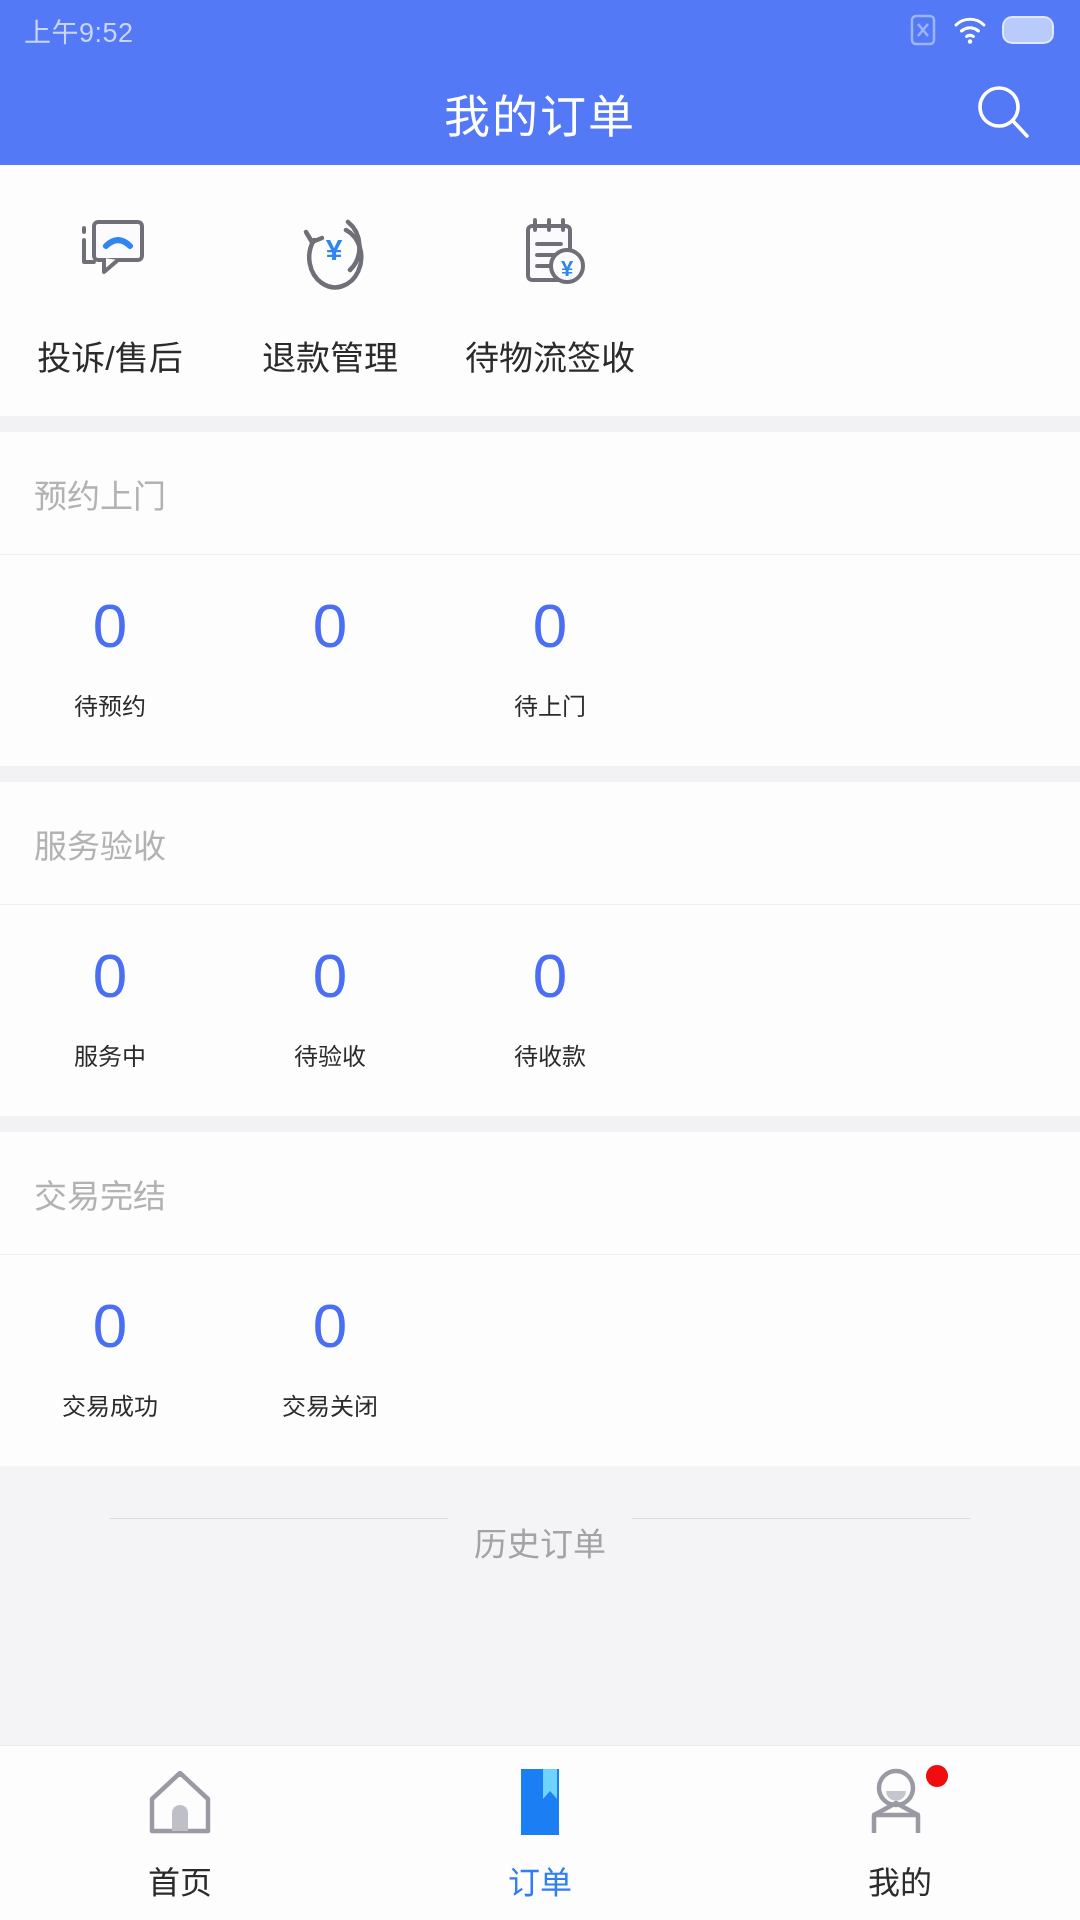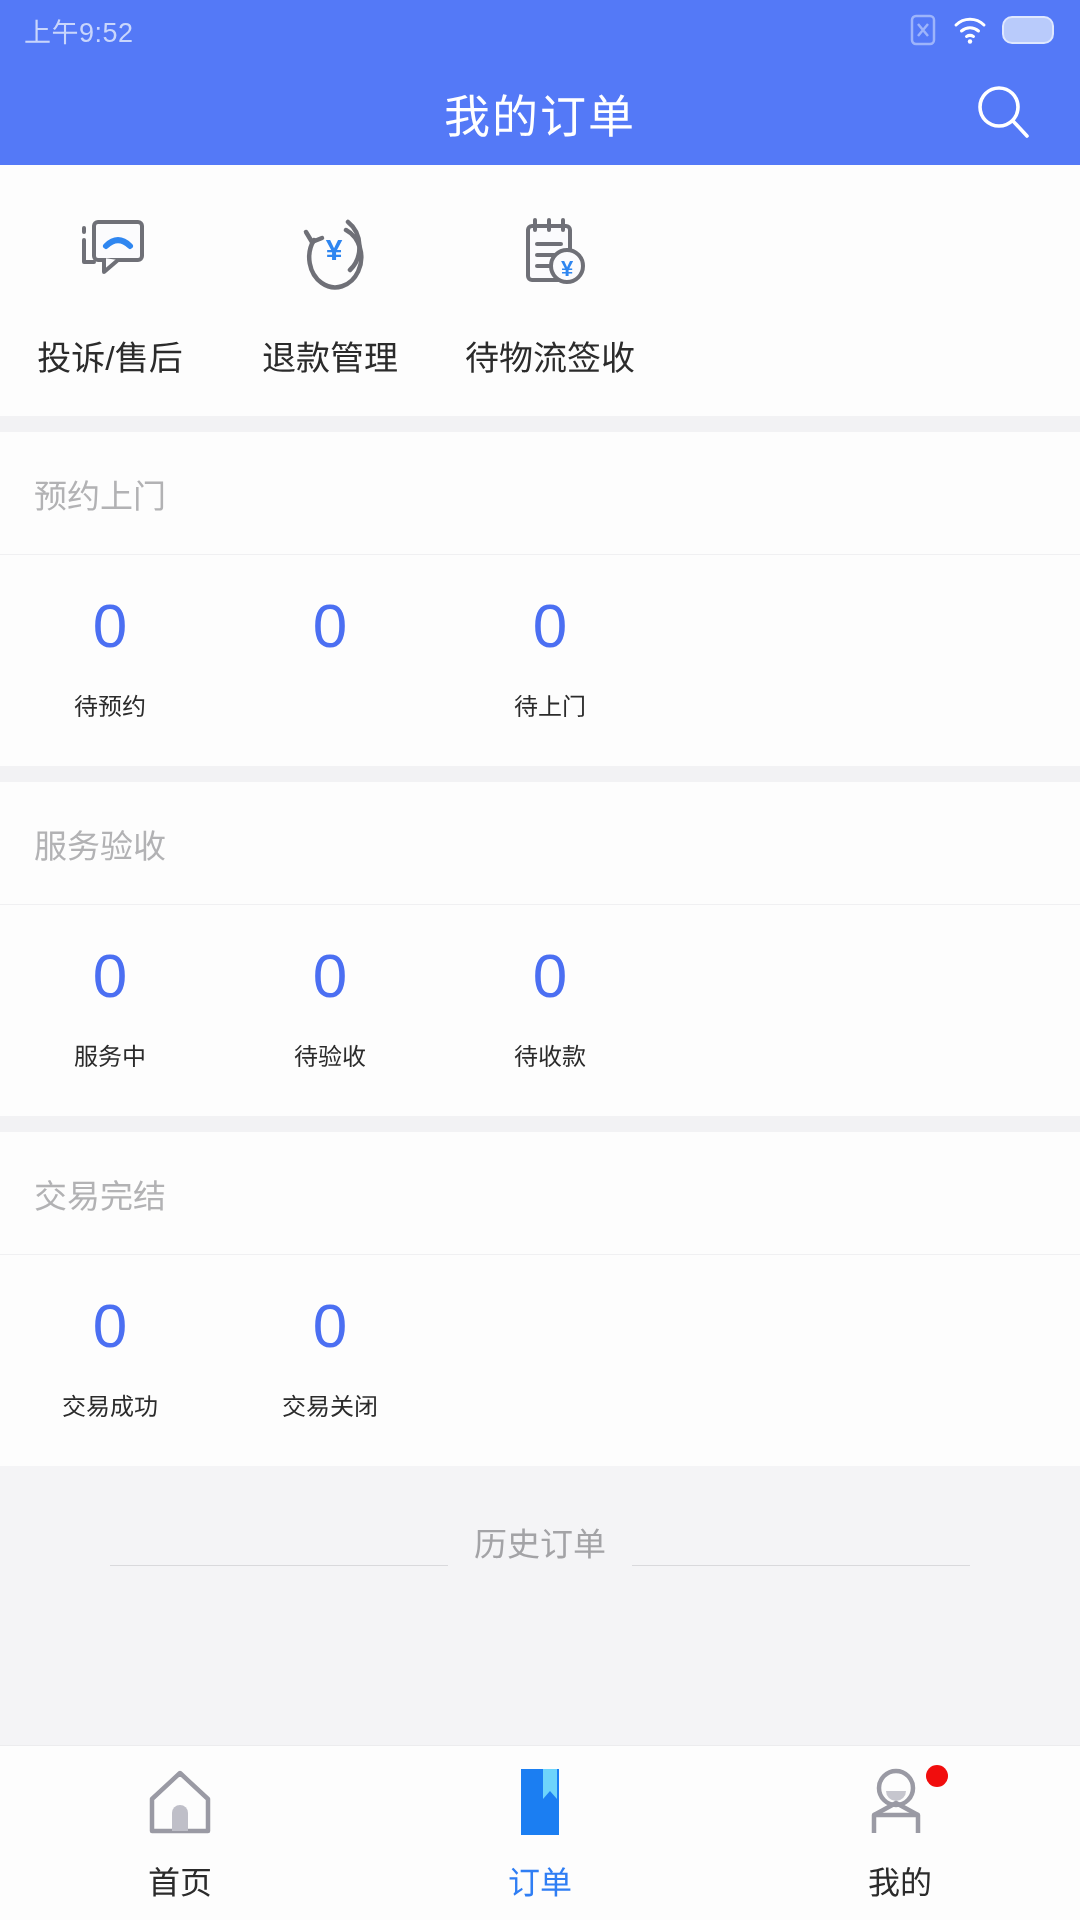--- a/index.html
+++ b/index.html
@@ -53,21 +53,21 @@
   .stat-cell{ width:220px; display:flex; flex-direction:column; align-items:center; cursor:pointer; }
   .stat-num{ font-size:62px; color:#4b6ff2; line-height:1; font-weight:300; margin-bottom:30px; }
   .stat-label{ font-size:24px; color:#2b2b2b; }
 
   
   .history{
     background:#f4f4f6; flex:1 1 auto;
     display:flex; align-items:flex-start; justify-content:center;
     padding-top:52px;
   }
-  .history-inner{ display:flex; align-items:flex-end; gap:26px; width:860px; }
+  .history-inner{ display:flex; align-items:flex-start; gap:26px; width:860px; }
   .history-line{ flex:1 1 auto; height:1px; background:#d9d9dc; }
   .history-text{ font-size:33px; color:#a3a3a6; white-space:nowrap; }
 
   
   .tabbar{
     flex:0 0 175px; height:175px; background:#fdfdfd;
     display:flex; align-items:center; border-top:1px solid #ececee;
   }
   .tab{ flex:1 1 0; display:flex; flex-direction:column; align-items:center; justify-content:center;
         gap:16px; cursor:pointer; position:relative; }

